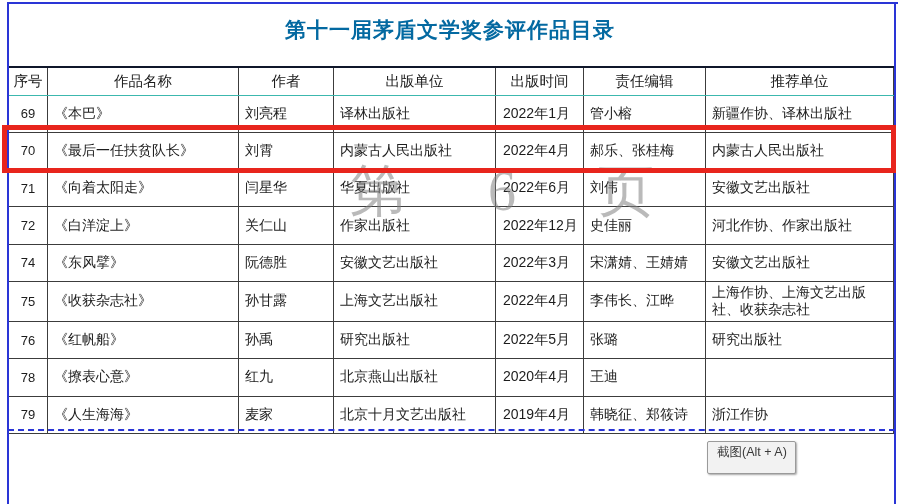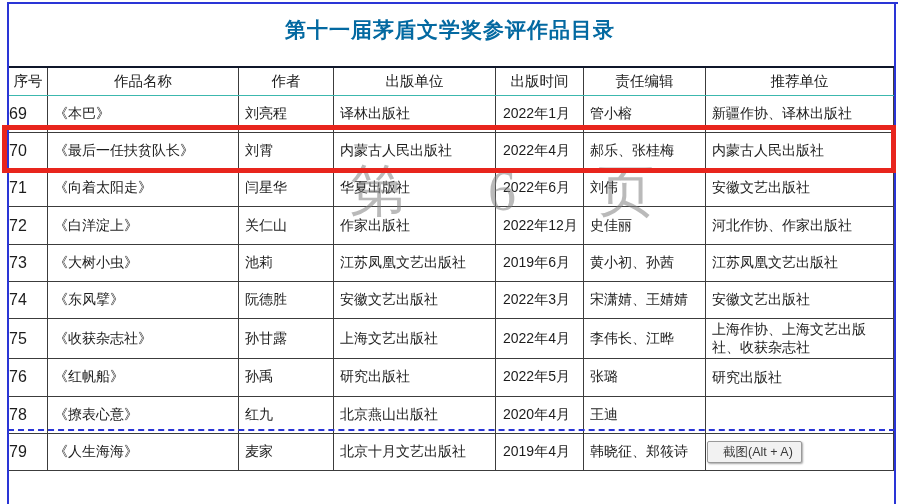--- a/index.html
+++ b/index.html
@@ -43,21 +43,21 @@
   }
   table.catalog thead tr { height:28px; }
   table.catalog thead th {
     border-top:2px solid #0f172a;
     border-bottom:1px solid #3cb8ae;  
     text-align:center;
     color:#1a1a1a;
     font-size:14.5px;
   }
   table.catalog tbody tr { height:37.3px; }
-  table.catalog td.col-no { text-align:left; font-size:16px; }
+  table.catalog td.col-no { text-align:center; font-size:13px; }
   table.catalog td.col-title,
   table.catalog td.col-author,
   table.catalog td.col-publisher,
   table.catalog td.col-editor { padding-left:6px; text-align:left; }
   table.catalog td.col-date { padding-left:7px; text-align:left; }
   table.catalog td.col-recommender { padding:2px 20px 2px 6px; text-align:left; line-height:1.25; }
   
   .watermark {
     position:absolute; left:350px; top:154px;
     font-family:"Liberation Serif","DejaVu Serif",serif;
@@ -79,21 +79,21 @@
   .highlight-box {
     position:absolute; left:2px; top:125px;
     width:894px; height:48px;
     border:5px solid #e8251d;
     background:transparent;
     z-index:4;
   }
   
   .tooltip {
     position:absolute; left:707px; top:441px;
-    height:22px; padding:2px 8px 2px 15px;
+    height:33px; padding:2px 8px 2px 9px;
     background:#f2f2f2;
     border:1px solid #9a9a9a;
     border-radius:2px;
     box-shadow:1px 1px 2px rgba(0,0,0,0.35);
     font-size:12.5px; color:#3a3a3a;
     z-index:5; white-space:nowrap;
   }
 </style>
 </head>
 <body>
@@ -152,29 +152,20 @@
       <tr>
         <td class="col-no">72</td>
         <td class="col-title">《白洋淀上》</td>
         <td class="col-author">关仁山</td>
         <td class="col-publisher">作家出版社</td>
         <td class="col-date">2022年12月</td>
         <td class="col-editor">史佳丽</td>
         <td class="col-recommender">河北作协、作家出版社</td>
       </tr>
       <tr>
-        <td class="col-no">73</td>
-        <td class="col-title">《大树小虫》</td>
-        <td class="col-author">池莉</td>
-        <td class="col-publisher">江苏凤凰文艺出版社</td>
-        <td class="col-date">2019年6月</td>
-        <td class="col-editor">黄小初、孙茜</td>
-        <td class="col-recommender">江苏凤凰文艺出版社</td>
-      </tr>
-      <tr>
         <td class="col-no">74</td>
         <td class="col-title">《东风擘》</td>
         <td class="col-author">阮德胜</td>
         <td class="col-publisher">安徽文艺出版社</td>
         <td class="col-date">2022年3月</td>
         <td class="col-editor">宋潇婧、王婧婧</td>
         <td class="col-recommender">安徽文艺出版社</td>
       </tr>
       <tr>
         <td class="col-no">75</td>

